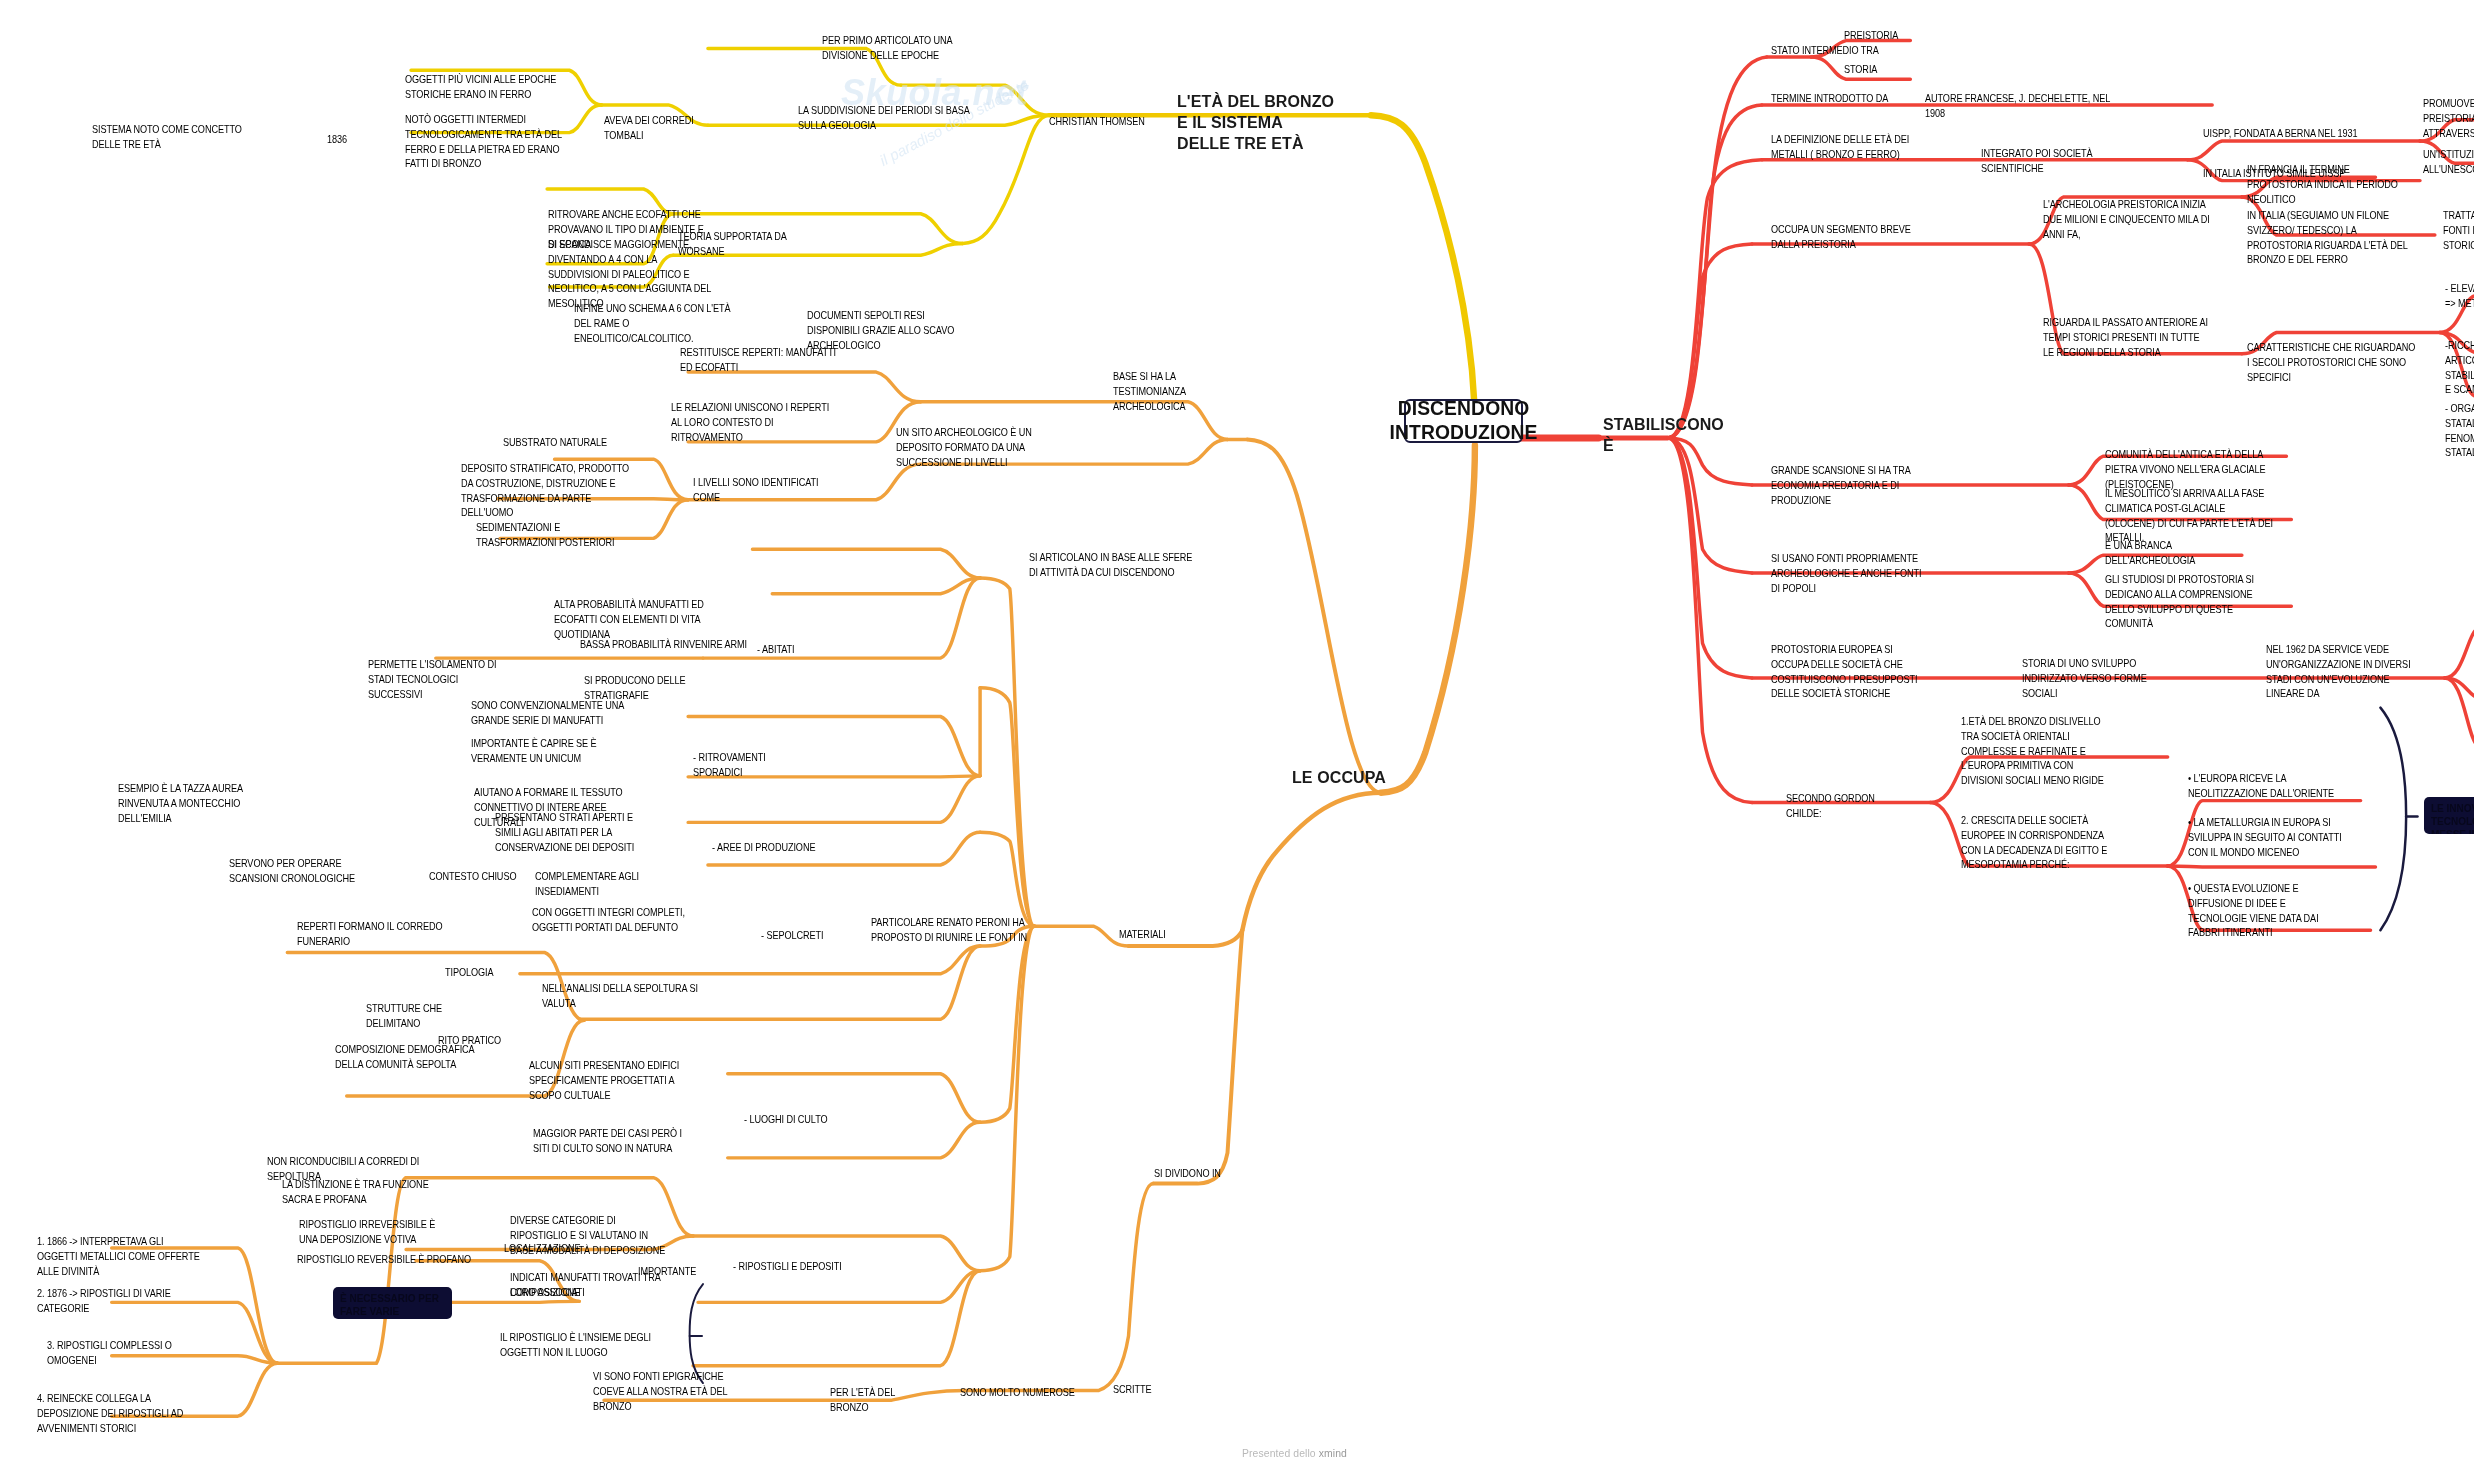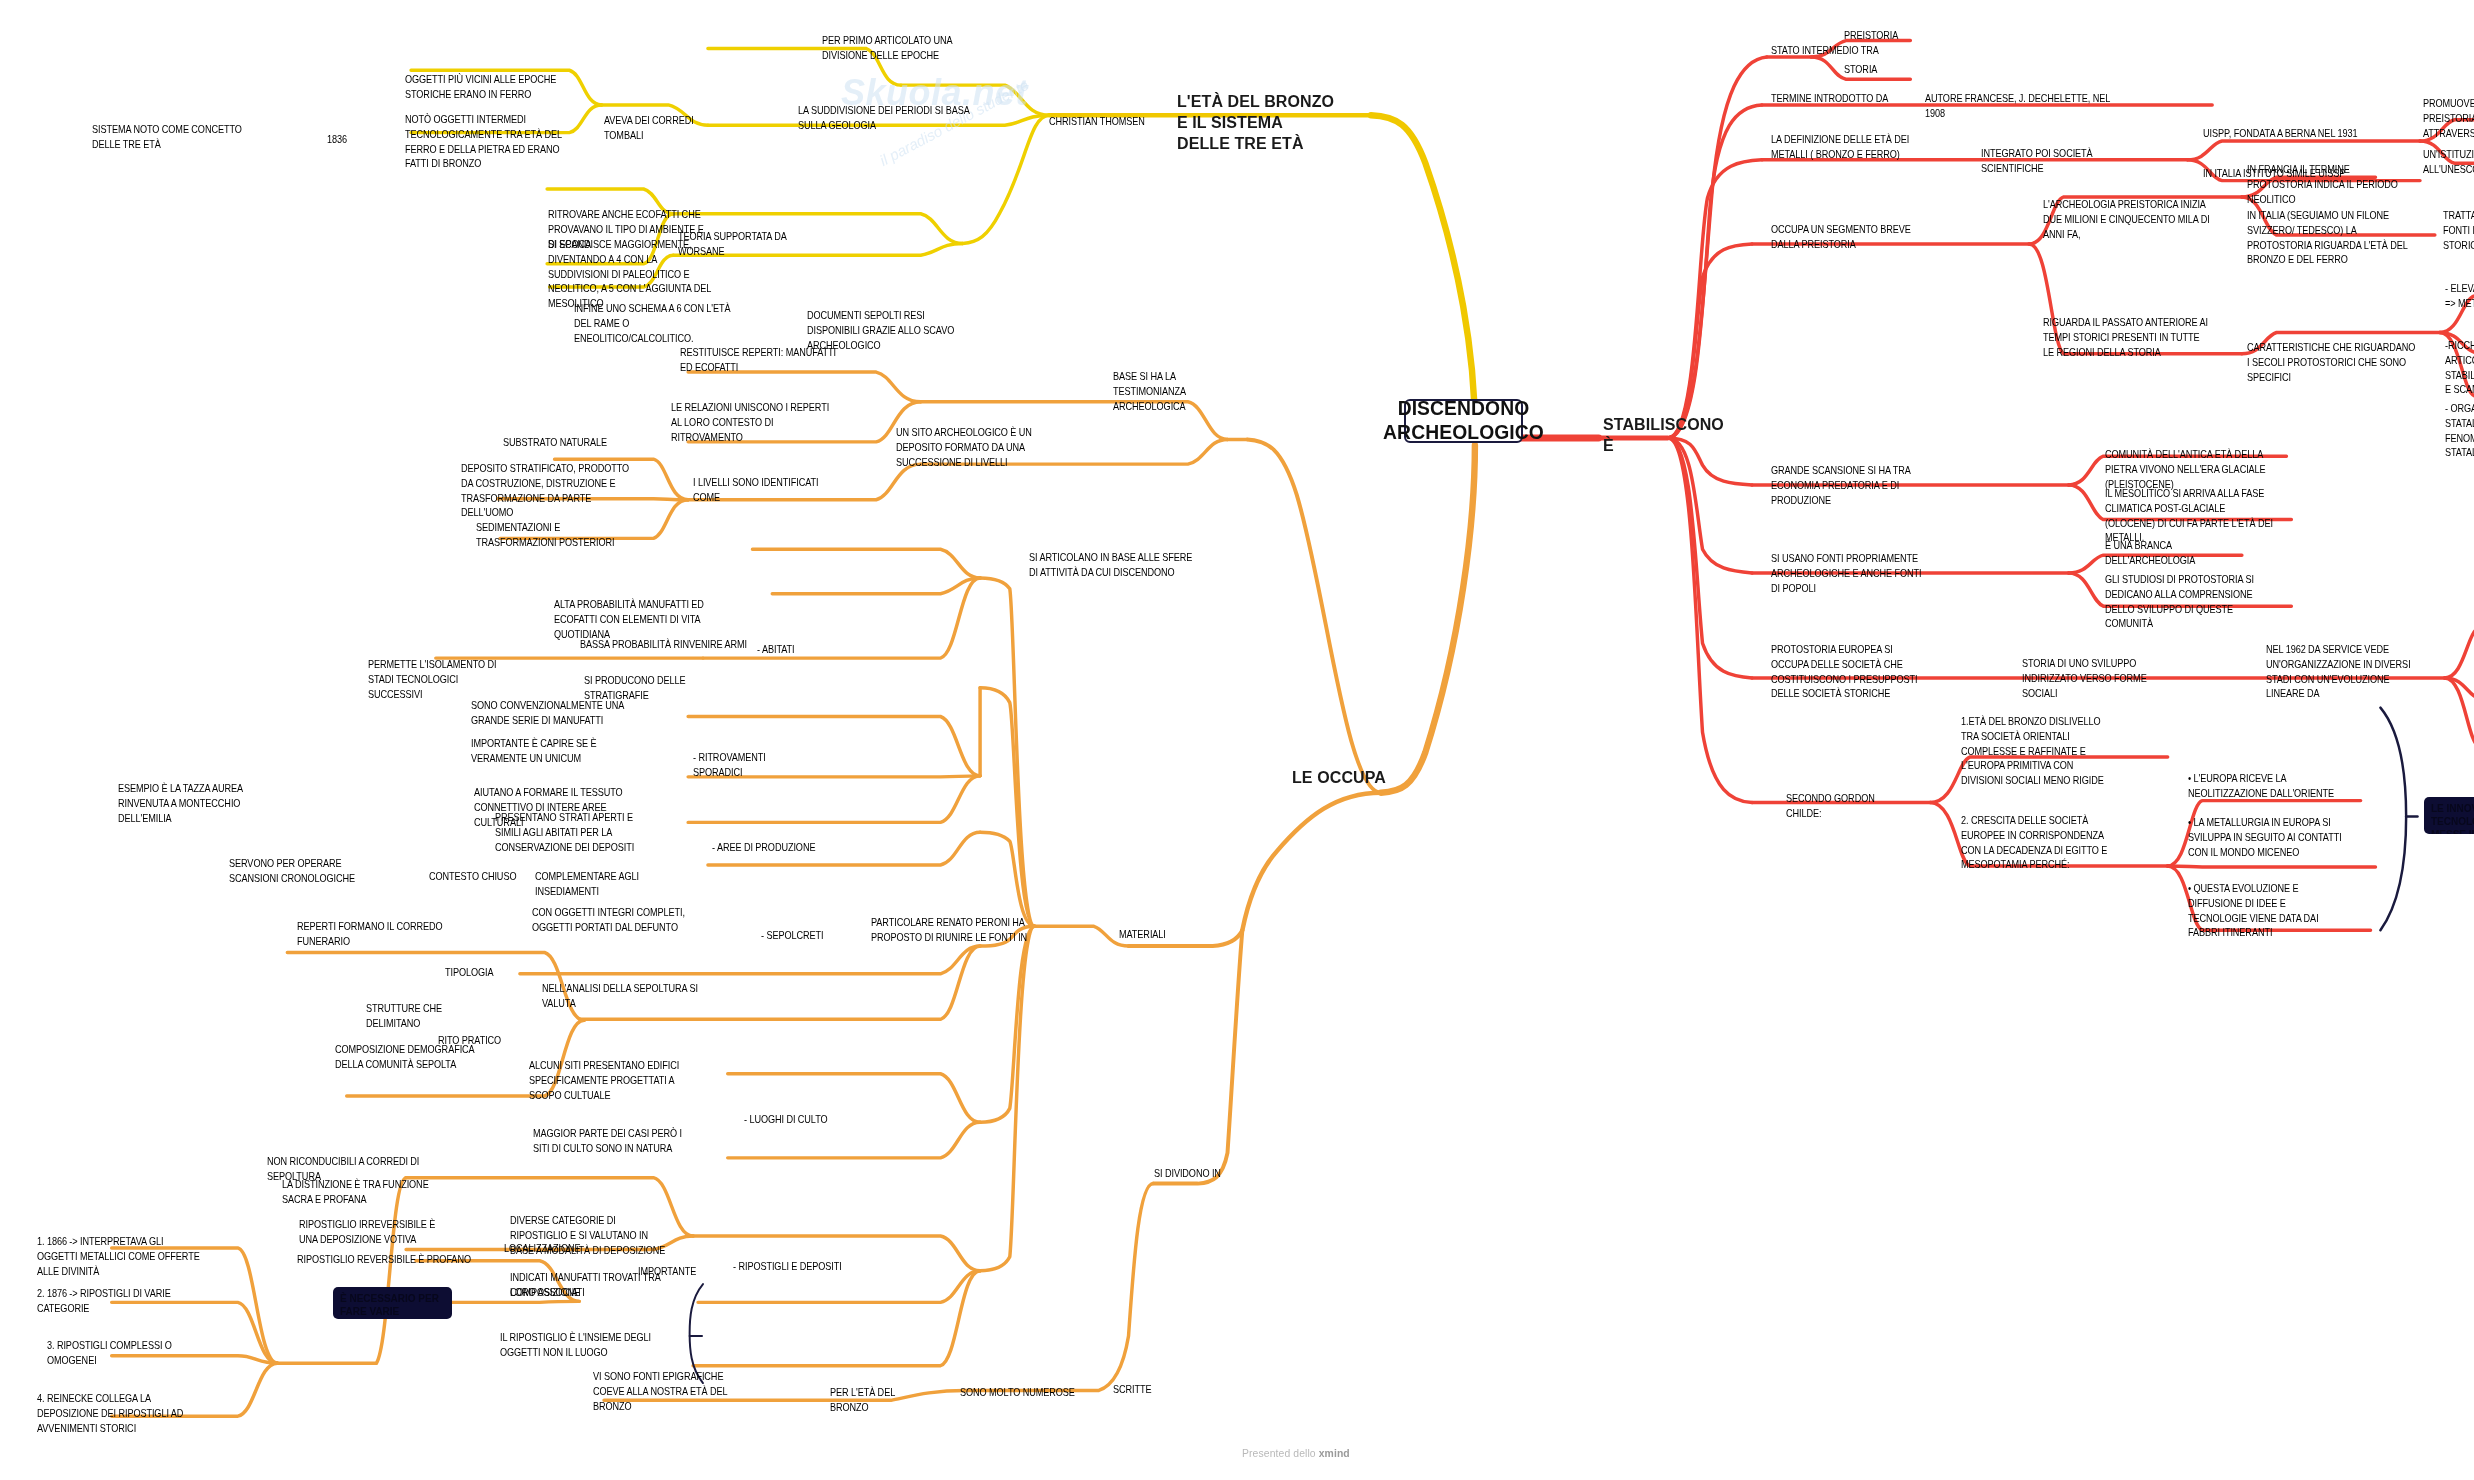--- a/index.html
+++ b/index.html
@@ -30,21 +30,21 @@
      color:#07071c; font-size:10px; line-height:1.3; padding:5px 7px;
      font-weight:bold; overflow:hidden; }
 
   .wm { position:absolute; z-index:2; pointer-events:none; }
   .wm-text { color:#cfe2f3; opacity:.55; font-size:36px; font-style:italic;
      font-weight:bold; letter-spacing:0.5px; }
   .wm-sub { color:#cfe2f3; opacity:.55; font-size:15px; font-style:italic; }
 
   .footer { position:absolute; z-index:5; left:1242px; top:1448px;
      font-size:10.4px; color:#b9b9b9; letter-spacing:0.1px; }
-  .footer b { color:#9a9a9a; font-weight:bold;text-align:right; }
+  .footer b { color:#9a9a9a; font-weight:normal;text-align:right; }
 </style>
 </head>
 <body>
 
 <div id="canvas">
 
   <div class="wm" style="left:841px;top:72px;">
     <div class="wm-text">Skuola.net</div>
     <div class="wm-sub" style="transform:rotate(-28deg);margin-left:30px;">il paradiso dello studente</div>
   </div>
@@ -212,21 +212,21 @@
       <path d="M4862,1650 L4885,1650" stroke="#1a1a3e" stroke-width="5"></path>
 
       <path d="M2215,2490 C2190,2520 2188,2560 2188,2590 C2188,2620 2190,2660 2215,2690" stroke="#1a1a3e" stroke-width="4" transform="translate(-795,105)"></path>
       <path d="M1393,2700 L1418,2700" stroke="#1a1a3e" stroke-width="4"></path>
     </g>
   </svg>
 
   <div class="central" style="left:1404px;top:399px;width:119px;height:44px;">
     <div>
       <div>DISCENDONO</div>
-      <div>ARCHEOLOGICO</div>
+      <div>INTRODUZIONE</div>
     </div>
   </div>
 
   <div class="branch-title big" style="left:1177px;top:92px;width:158px;">
     <span>L'ETÀ DEL BRONZO E IL SISTEMA DELLE TRE ETÀ</span>
   </div>
   <div class="branch-title big" style="left:1292px;top:768px;width:99px;">
     <span>LE OCCUPA</span>
   </div>
   <div class="branch-title big" style="left:1603px;top:415px;width:129px;">

